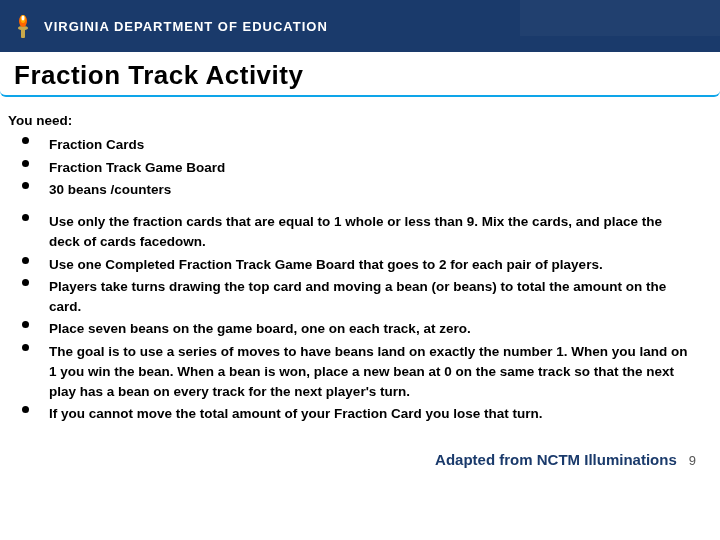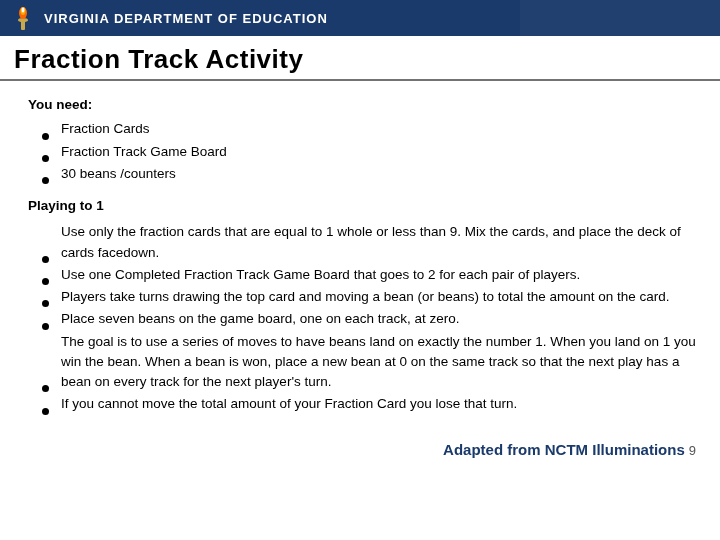--- a/index.html
+++ b/index.html
@@ -7,21 +7,21 @@
       width: 720px;
       height: 540px;
       font-family: Arial, sans-serif;
       background: #fff;
       overflow: hidden;
     }
 
     
     .header-bar {
       background: #1a3a6b;
-      height: 36px;
+      height: 52px;
       display: flex;
       align-items: center;
       padding: 0 12px;
       gap: 10px;
     }
     .header-title-text {
       color: #fff;
       font-size: 13px;
       font-weight: bold;
       letter-spacing: 1px;
@@ -34,52 +34,54 @@
       position: absolute;
       right: 0; top: 0;
       width: 200px; height: 36px;
       background: rgba(255,255,255,0.03);
     }
 
     
     .page-title-bar {
       background: #fff;
       padding: 8px 14px 4px 14px;
-      border-bottom: 2px solid #737373;
+      border-bottom: 2px solid #0ea5e9;
+      border-radius: 6px;
     }
     .page-title-text {
       font-size: 26px;
       font-weight: bold;
       color: #000;
       letter-spacing: 0.5px;
     }
 
     
     .main-content {
-      padding: 14px 24px 10px 28px;
+      padding: 14px 24px 10px 8px;
       font-size: 13.5px;
       color: #000;
       line-height: 1.5;
     }
 
     .you-need-label {
       font-weight: bold;
       margin-bottom: 4px;
     }
 
     .bullet-list {
       list-style: none;
       margin-left: 14px;
       margin-bottom: 12px;
     }
     .bullet-list li {
       display: flex;
-      align-items: flex-end;
-      gap: 12px;
+      align-items: flex-start;
+      gap: 20px;
       margin-bottom: 2px;
+      font-weight: bold;
     }
     .bullet-dot {
       margin-top: 2px;
       width: 7px;
       height: 7px;
       background: #000;
       border-radius: 50%;
       flex-shrink: 0;
     }
 
@@ -92,21 +94,21 @@
     .footer-area {
       display: flex;
       justify-content: flex-end;
       align-items: flex-end;
       padding: 4px 24px 4px 0;
     }
     .adapted-text {
       font-size: 15px;
       font-weight: bold;
       color: #1a3a6b;
-      margin-right: 4px;
+      margin-right: 12px;
     }
     .page-num {
       font-size: 13px;
       color: #555;
     }
 
     
     .torch-icon {
       width: 22px;
       height: 28px;
@@ -152,21 +154,20 @@
     <li>
       <div class="bullet-dot"></div>
       <span>Fraction Track Game Board</span>
     </li>
     <li>
       <div class="bullet-dot"></div>
       <span>30 beans /counters</span>
     </li>
   </ul>
 
-  <div class="section-title">Playing to 1</div>
 
   <ul class="bullet-list">
     <li>
       <div class="bullet-dot"></div>
       <span>Use only the fraction cards that are equal to 1 whole or less than 9. Mix the cards, and place the deck of cards facedown.</span>
     </li>
     <li>
       <div class="bullet-dot"></div>
       <span>Use one Completed Fraction Track Game Board that goes to 2 for each pair of players.</span>
     </li>

